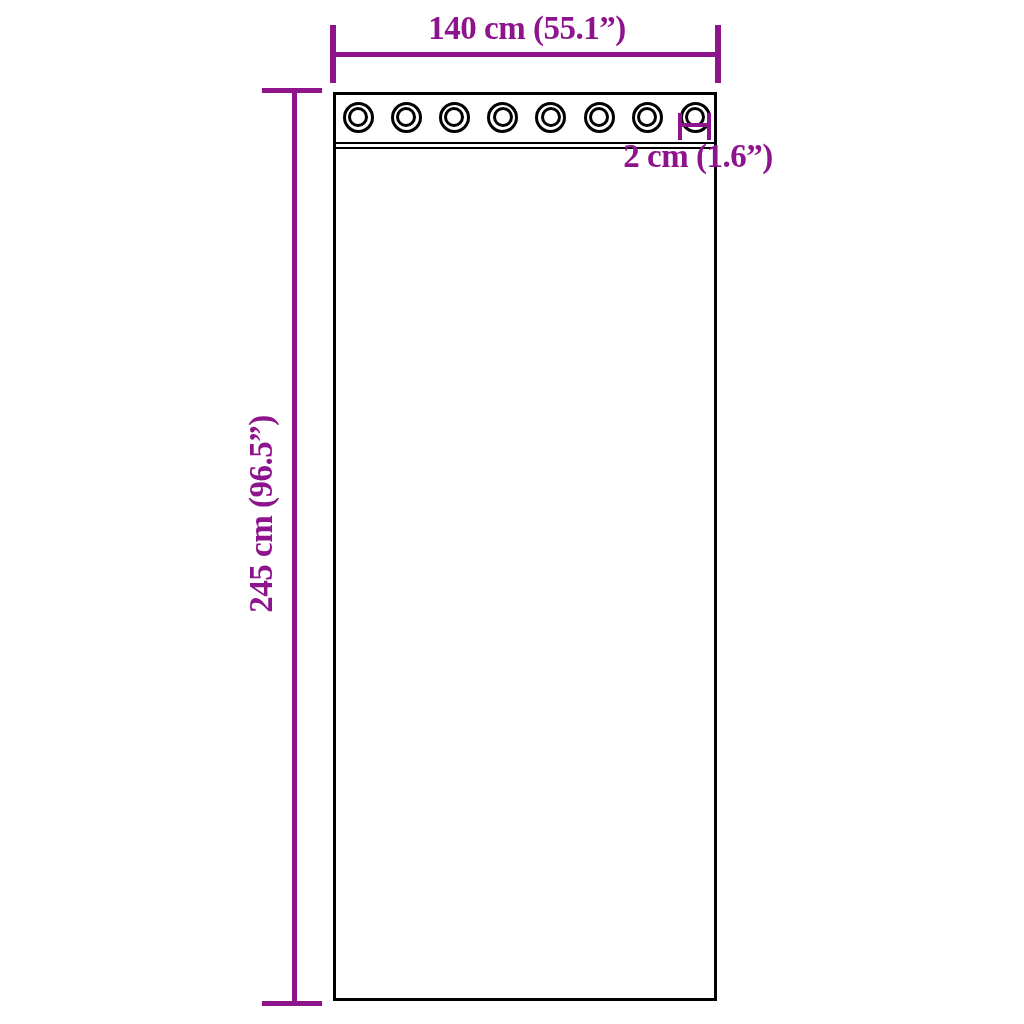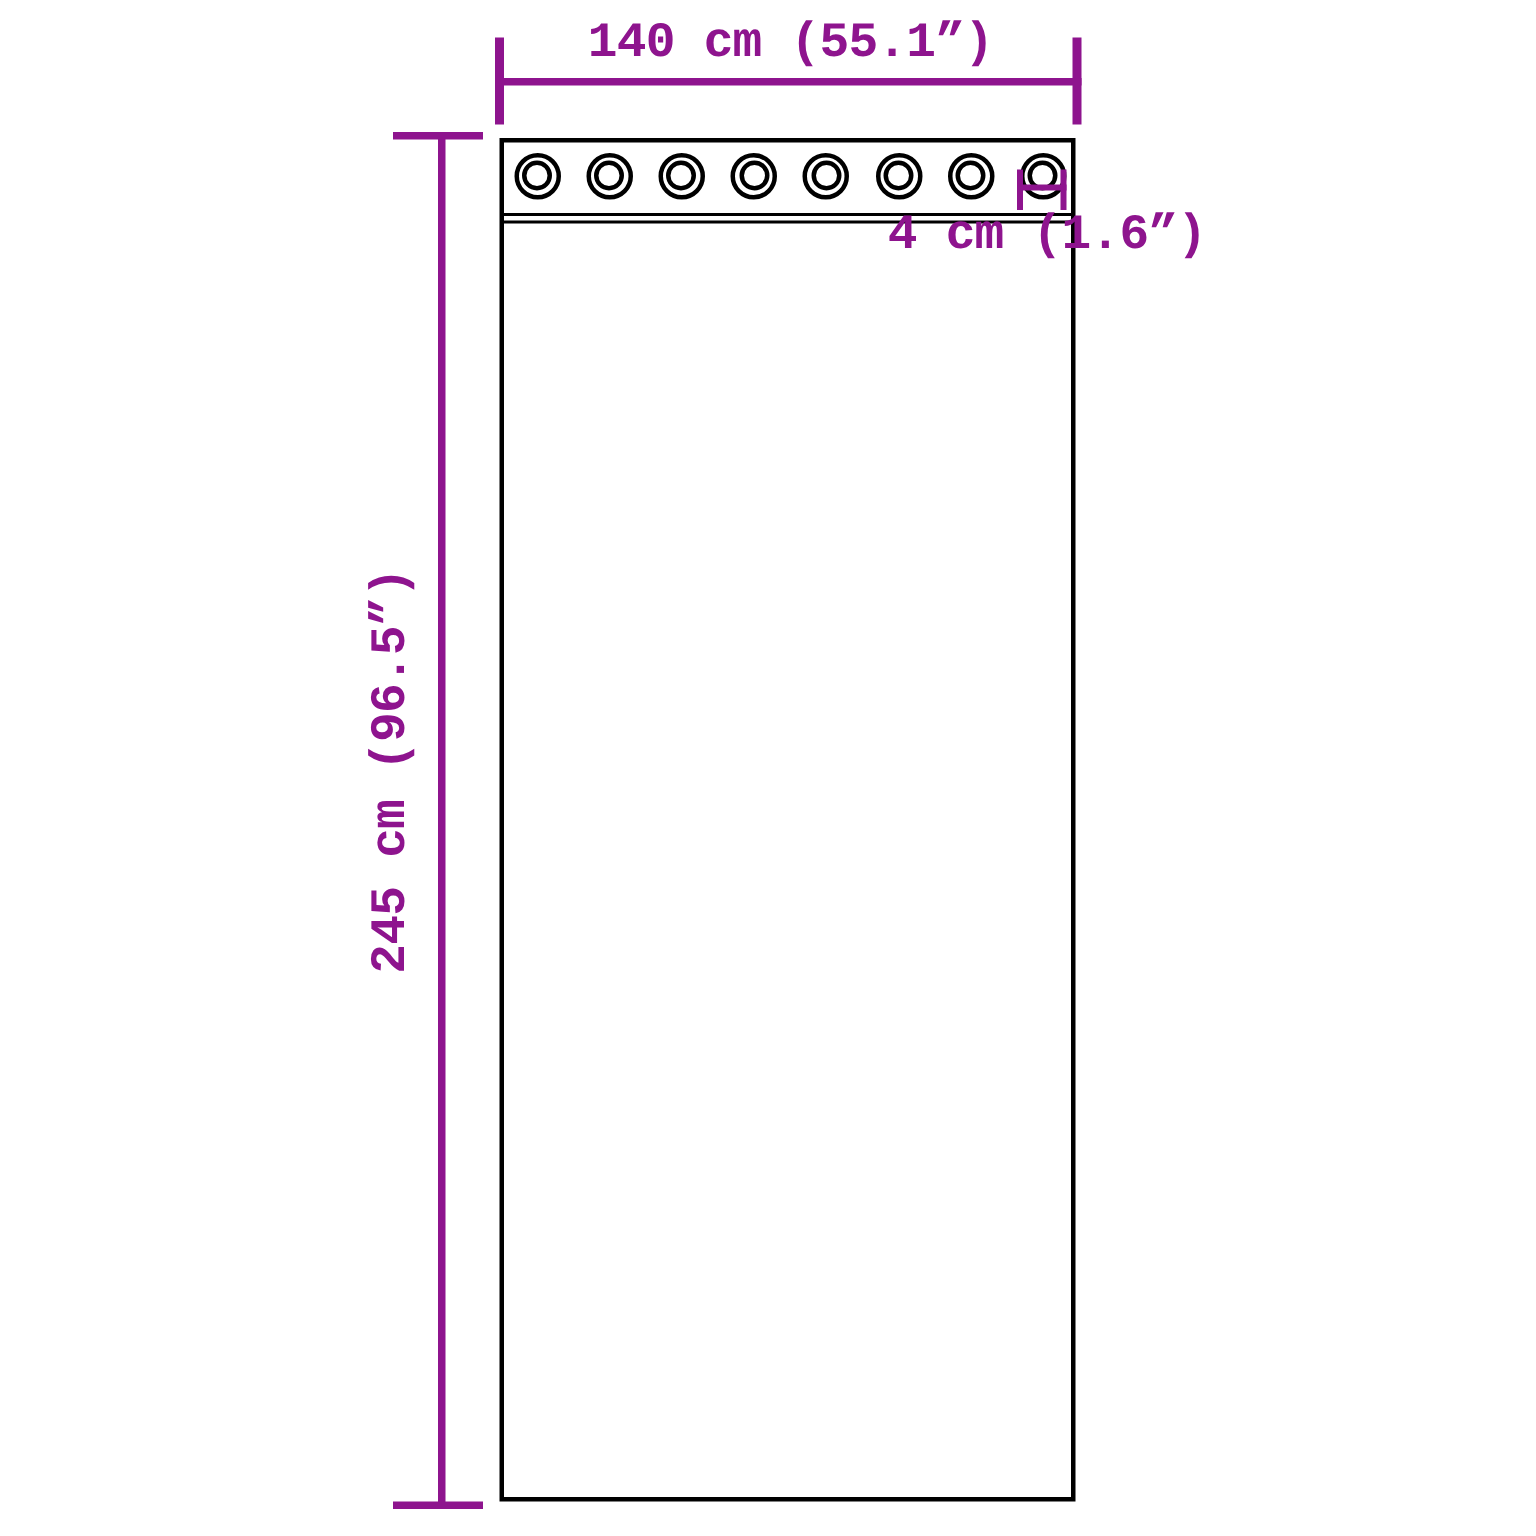--- a/index.html
+++ b/index.html
@@ -8,21 +8,21 @@
     --bg-color: #FFFFFF;
   }
   * { margin: 0; padding: 0; box-sizing: border-box; }
   html, body { background: var(--bg-color); }
   .canvas {
     position: relative;
     width: 1024px;
     height: 1024px;
     background: var(--bg-color);
     overflow: hidden;
-    font-family: Liberation Mono, monospace;
+    font-family: Liberation Serif, serif;
   }
 
   
   .curtain {
     position: absolute;
     left: 333px; top: 92px;
     width: 384px; height: 909px;
     border: 3px solid var(--outline-color);
     background: var(--bg-color);
   }
@@ -145,16 +145,16 @@
     <div class="dim h-tick-b"></div>
     <div class="h-label-anchor">
       <div class="dim-label h-label">245 cm (96.5”)</div>
     </div>
   </div>
 
   <div>
     <div class="dim g-tick-l"></div>
     <div class="dim g-tick-r"></div>
     <div class="dim g-bar"></div>
-    <div class="dim-label g-label">4 cm (1.6”)</div>
+    <div class="dim-label g-label">2 cm (1.6”)</div>
   </div>
 
 </div>
 
 </body></html>

